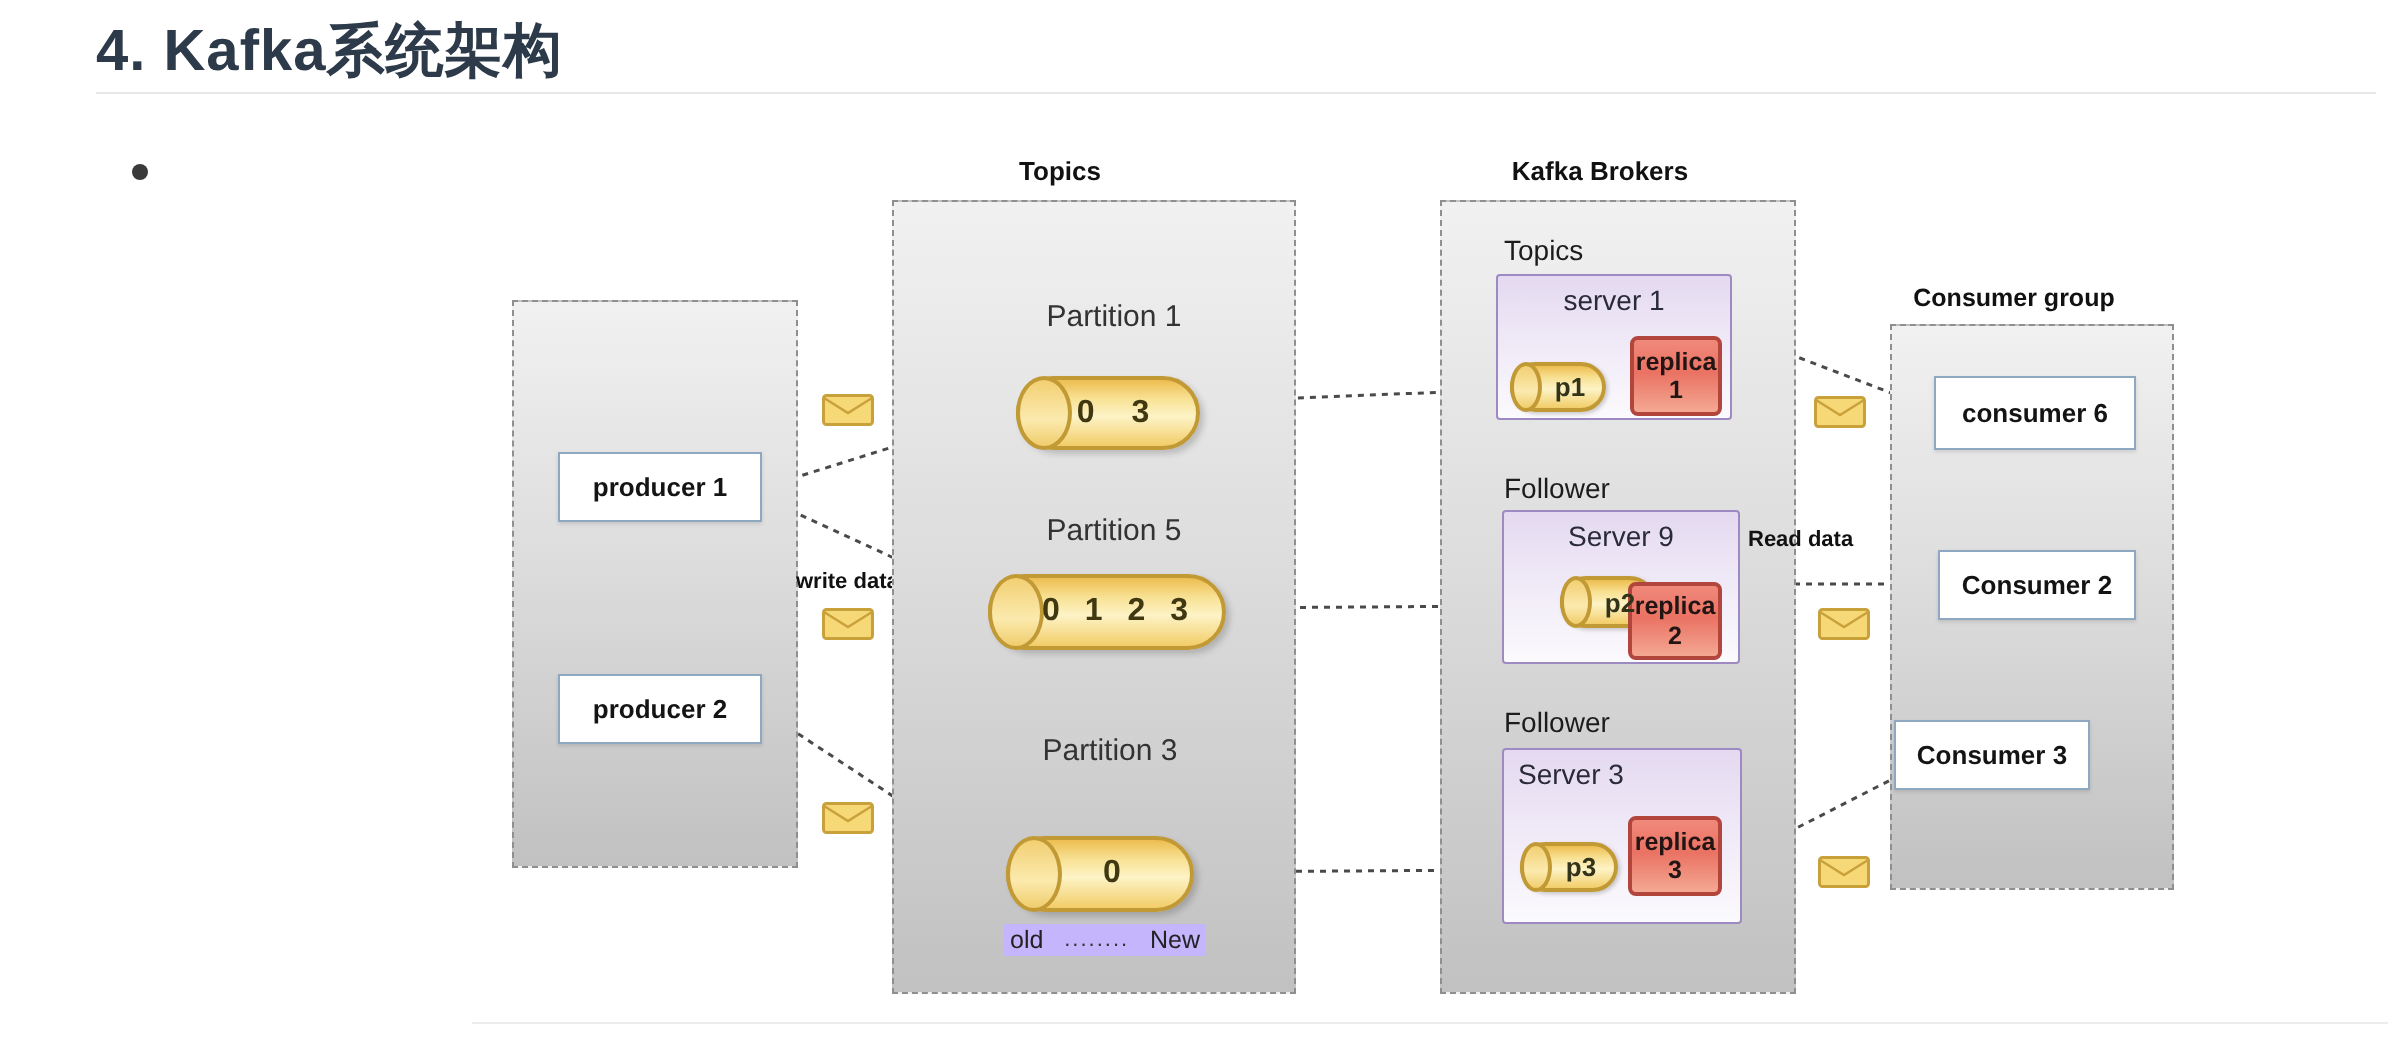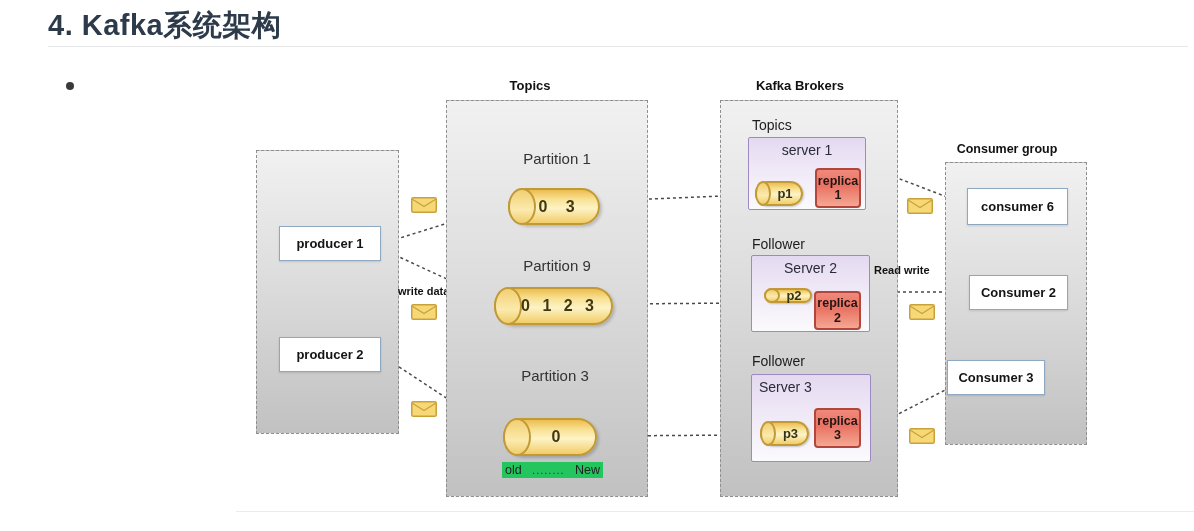--- a/index.html
+++ b/index.html
@@ -66,21 +66,21 @@
     border:2px solid #b2453c;border-radius:4px;
     background:linear-gradient(180deg,#f0897b 0%,#ea7263 45%,#f4a893 100%);
     display:flex;flex-direction:column;align-items:center;justify-content:center;
     font-size:12.5px;font-weight:bold;color:#231513;line-height:1.15;
   }
 
   .small-note{font-size:11px;font-weight:bold;color:#111;white-space:nowrap;}
 
   
   .oldnew{
-    background:#22c55e;display:flex;align-items:center;justify-content:space-between;
+    background:#c4b5fd;display:flex;align-items:center;justify-content:space-between;
     font-size:12.5px;color:#222;padding:0 3px;
   }
   .oldnew .dots{font-size:11px;color:#333;letter-spacing:1px;}
 
   svg.connectors{position:absolute;left:0;top:0;pointer-events:none;}
   .conn{stroke:#4a4a4a;stroke-width:1.5;stroke-dasharray:3 3;fill:none;}
 </style>
 </head>
 <body>
 
@@ -128,21 +128,21 @@
 </svg>
 
 <div class="abs gtitle" style="left:470px;top:78px;width:120px">Topics</div>
 <div class="abs gbox" style="left:446px;top:100px;width:202px;height:397px"></div>
 
 <div class="abs partition-label" style="left:497px;top:150px;width:120px">Partition 1</div>
 <div class="abs cyl cyl-big" style="left:508px;top:188px;width:92px;height:37px">
   <span class="cyl-text offsets">0 3</span>
 </div>
 
-<div class="abs partition-label" style="left:497px;top:257px;width:120px">Partition 9</div>
+<div class="abs partition-label" style="left:497px;top:257px;width:120px">Partition 5</div>
 <div class="abs cyl cyl-big" style="left:494px;top:287px;width:119px;height:38px">
   <span class="cyl-text offsets" style="letter-spacing:4px">0 1 2 3</span>
 </div>
 
 <div class="abs partition-label" style="left:495px;top:367px;width:120px">Partition 3</div>
 <div class="abs cyl cyl-big" style="left:503px;top:418px;width:94px;height:38px">
   <span class="cyl-text offsets" style="letter-spacing:0">0</span>
 </div>
 
 <div class="abs oldnew" style="left:502px;top:462px;width:101px;height:16px">
@@ -161,43 +161,43 @@
 <div class="abs cyl cyl-sm" style="left:755px;top:181px;width:48px;height:25px">
   <span class="cyl-text ptext">p1</span>
 </div>
 <div class="abs replica" style="left:815px;top:168px;width:46px;height:40px">
   <span>replica</span>
   <span>1</span>
 </div>
 
 <div class="abs role-label" style="left:752px;top:236px">Follower</div>
 <div class="abs server" style="left:751px;top:255px;width:119px;height:77px">
-  <span class="server-name name-center">Server 2</span>
-</div>
-<div class="abs cyl cyl-sm" style="left:764px;top:288px;width:48px;height:15px">
+  <span class="server-name name-center">Server 9</span>
+</div>
+<div class="abs cyl cyl-sm" style="left:780px;top:288px;width:48px;height:26px">
   <span class="cyl-text ptext">p2</span>
 </div>
 <div class="abs replica" style="left:814px;top:291px;width:47px;height:39px">
   <span>replica</span>
   <span>2</span>
 </div>
 
 <div class="abs role-label" style="left:752px;top:353px">Follower</div>
 <div class="abs server" style="left:751px;top:374px;width:120px;height:88px">
   <span class="server-name name-left">Server 3</span>
 </div>
 <div class="abs cyl cyl-sm" style="left:760px;top:421px;width:49px;height:25px">
   <span class="cyl-text ptext">p3</span>
 </div>
 <div class="abs replica" style="left:814px;top:408px;width:47px;height:40px">
   <span>replica</span>
   <span>3</span>
 </div>
 
-<div class="abs small-note" style="left:874px;top:264px">Read write</div>
+<div class="abs small-note" style="left:874px;top:264px">Read data</div>
 
 <svg class="abs" style="left:907px;top:198px" width="26" height="16" viewBox="0 0 26 16">
   <rect x="0.75" y="0.75" width="24.5" height="14.5" rx="1.5" fill="#f7d877" stroke="#c9a13b" stroke-width="1.5"></rect>
   <path d="M1,2 L13,9.5 L25,2" fill="none" stroke="#c9a13b" stroke-width="1.2"></path>
 </svg>
 <svg class="abs" style="left:909px;top:304px" width="26" height="16" viewBox="0 0 26 16">
   <rect x="0.75" y="0.75" width="24.5" height="14.5" rx="1.5" fill="#f7d877" stroke="#c9a13b" stroke-width="1.5"></rect>
   <path d="M1,2 L13,9.5 L25,2" fill="none" stroke="#c9a13b" stroke-width="1.2"></path>
 </svg>
 <svg class="abs" style="left:909px;top:428px" width="26" height="16" viewBox="0 0 26 16">

